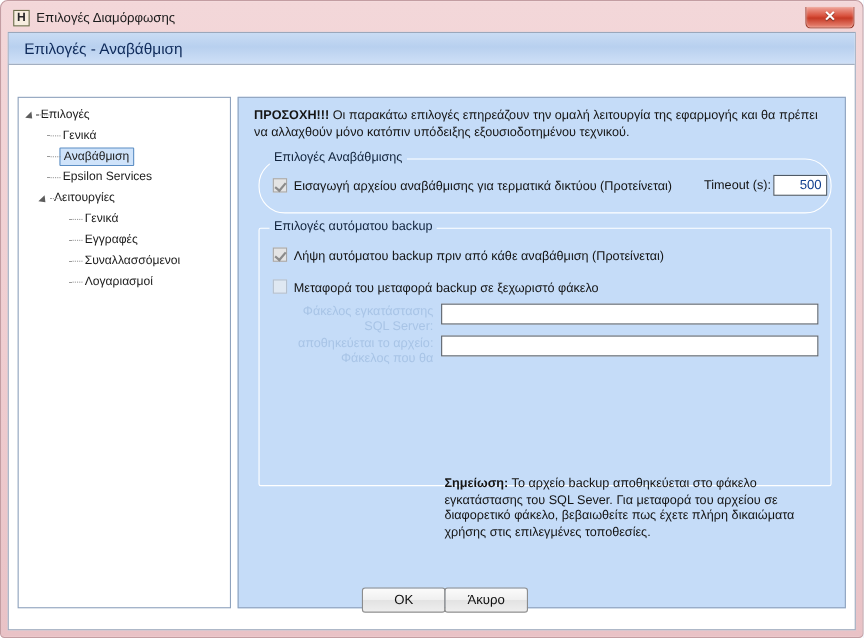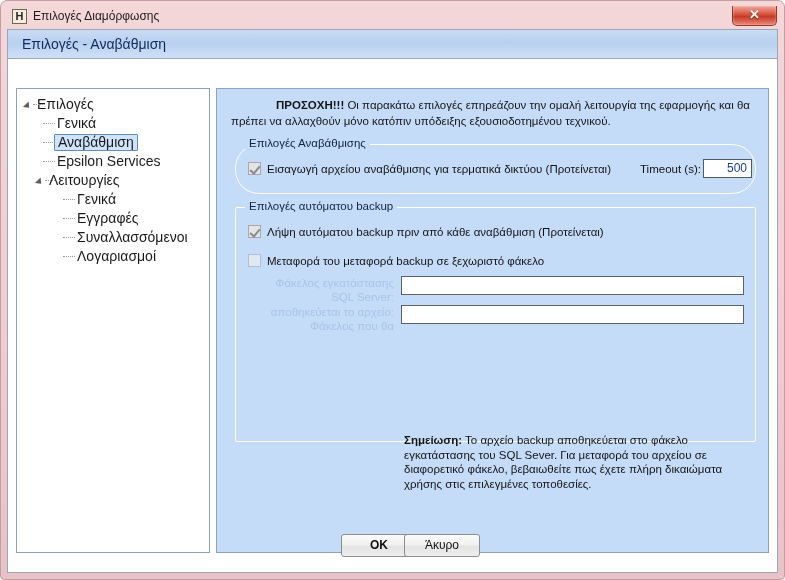--- a/index.html
+++ b/index.html
@@ -108,21 +108,21 @@
     position: absolute;
     left: 8px; top: 58px;
     width: 194px; height: 465px;
     background: #ffffff;
     border: 1px solid #8ea2bd;
   }
   .tree { position: absolute; left: 0; top: 6px; width: 100%; }
   .tnode {
     position: relative;
     height: 19px;
-    font-size: 14px;
+    font-size: 11px;
     color: #1b1b1b;
     white-space: nowrap;
     line-height: 19px;
   }
   .tnode .lbl { display: inline-block; }
   .tnode.root { padding-left: 20px; }
   .tnode.child { padding-left: 40px; }
   .tnode.sub { padding-left: 60px; }
   .tnode.root2 { padding-left: 32px; }
 
@@ -164,21 +164,21 @@
   }
 
   .warn {
     position: absolute;
     left: 14px; top: 8px;
     width: 525px;
     font-size: 11.5px;
     color: #151515;
     line-height: 16px;
   }
-  .warn b { font-weight: bold; margin-left: 45px; }
+  .warn b { font-weight: bold; }
 
   
   .group {
     position: absolute;
     border: 1px solid #ffffff;
     border-radius: 2px;
   }
   .group-title {
     position: absolute;
     top: -8px; left: 9px;
@@ -281,21 +281,21 @@
     background: linear-gradient(180deg, #fbfbfb 0%, #f0f0f0 48%, #e3e3e3 52%, #eeeeee 100%);
     border: 1px solid #8d8d8d;
     border-radius: 3px;
     font-size: 12px;
     color: #101010;
     text-align: center;
     line-height: 21px;
     cursor: pointer;
     font-family: "Liberation Sans", sans-serif;
   }
-  #btn-ok { left: 333px; font-weight: bold; }
+  #btn-ok { left: 321px; }
   #btn-cancel { left: 396px; }
 </style>
 </head>
 <body>
 
 <div class="window">
   <div class="window-inner">
 
     <div class="titlebar">
       <div class="title-icon">H</div>

